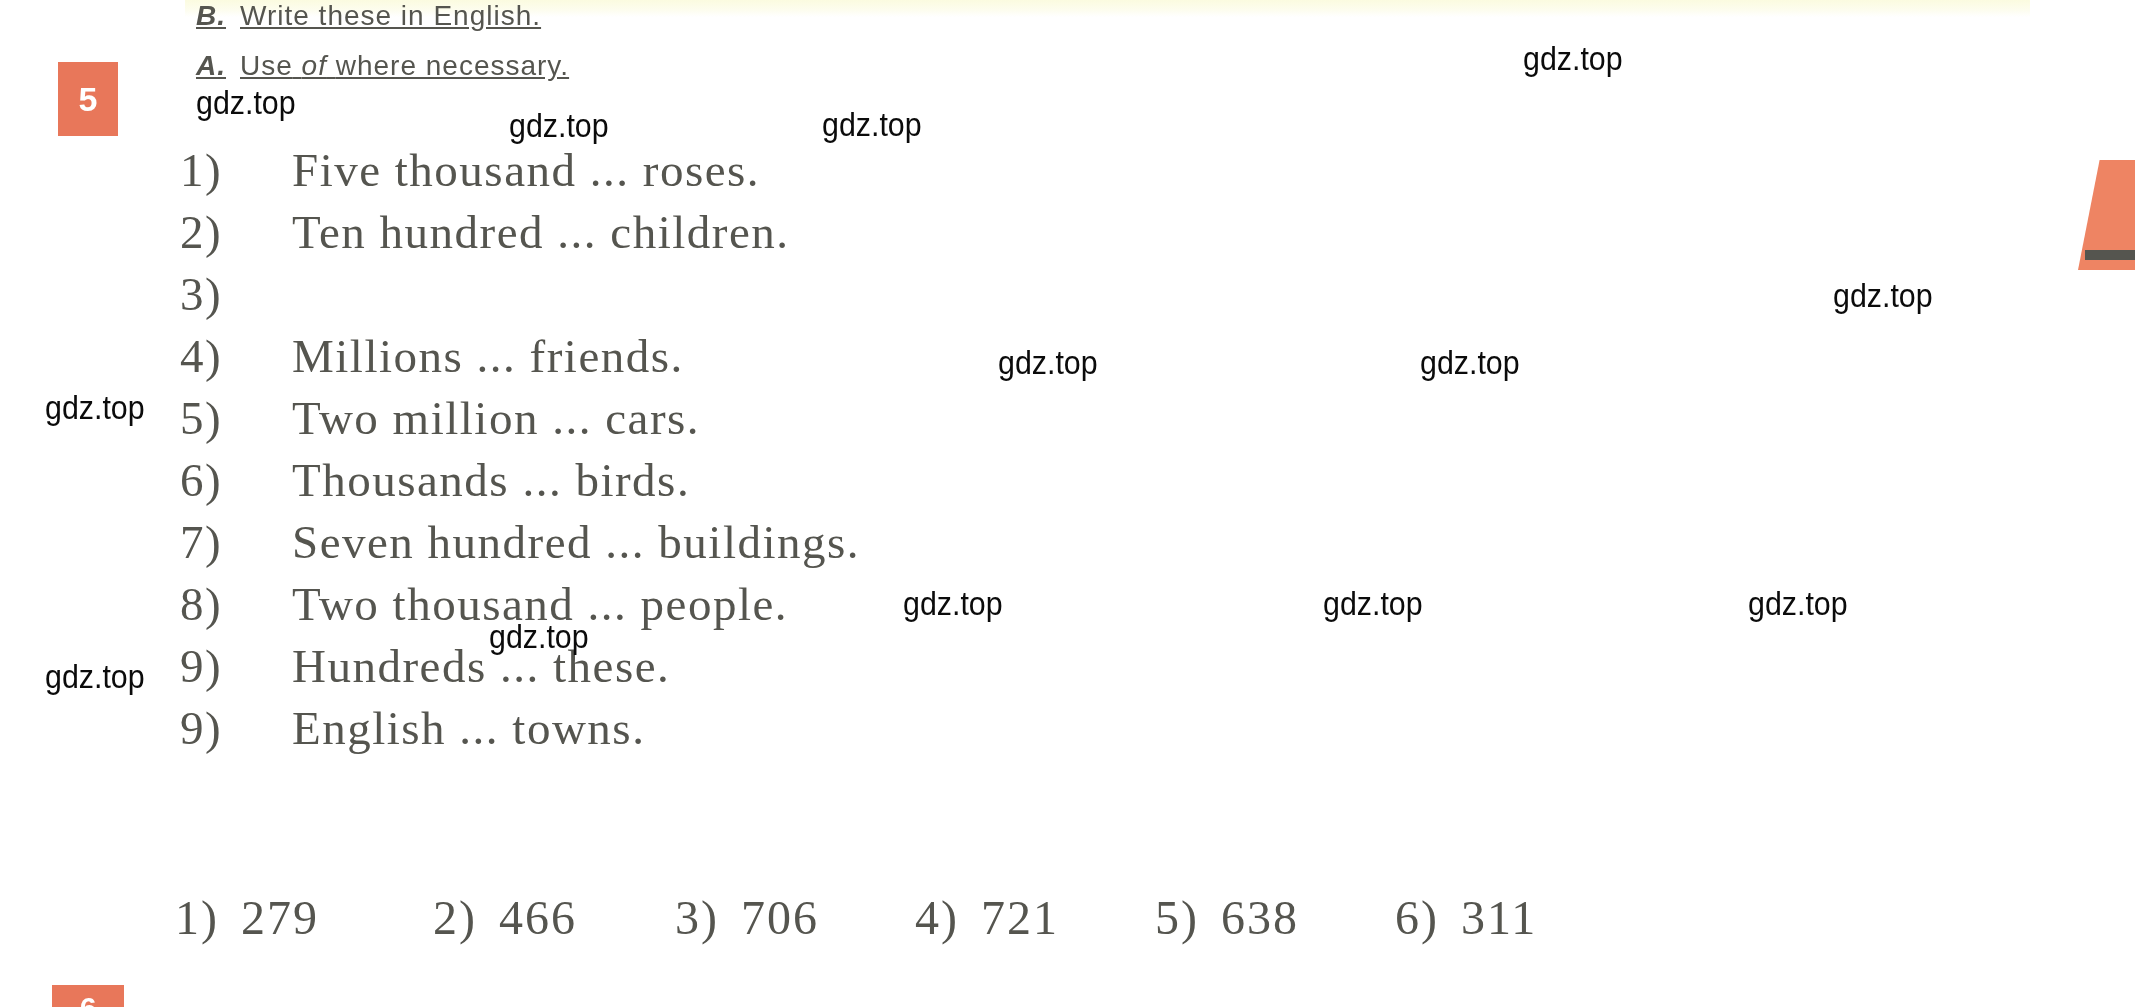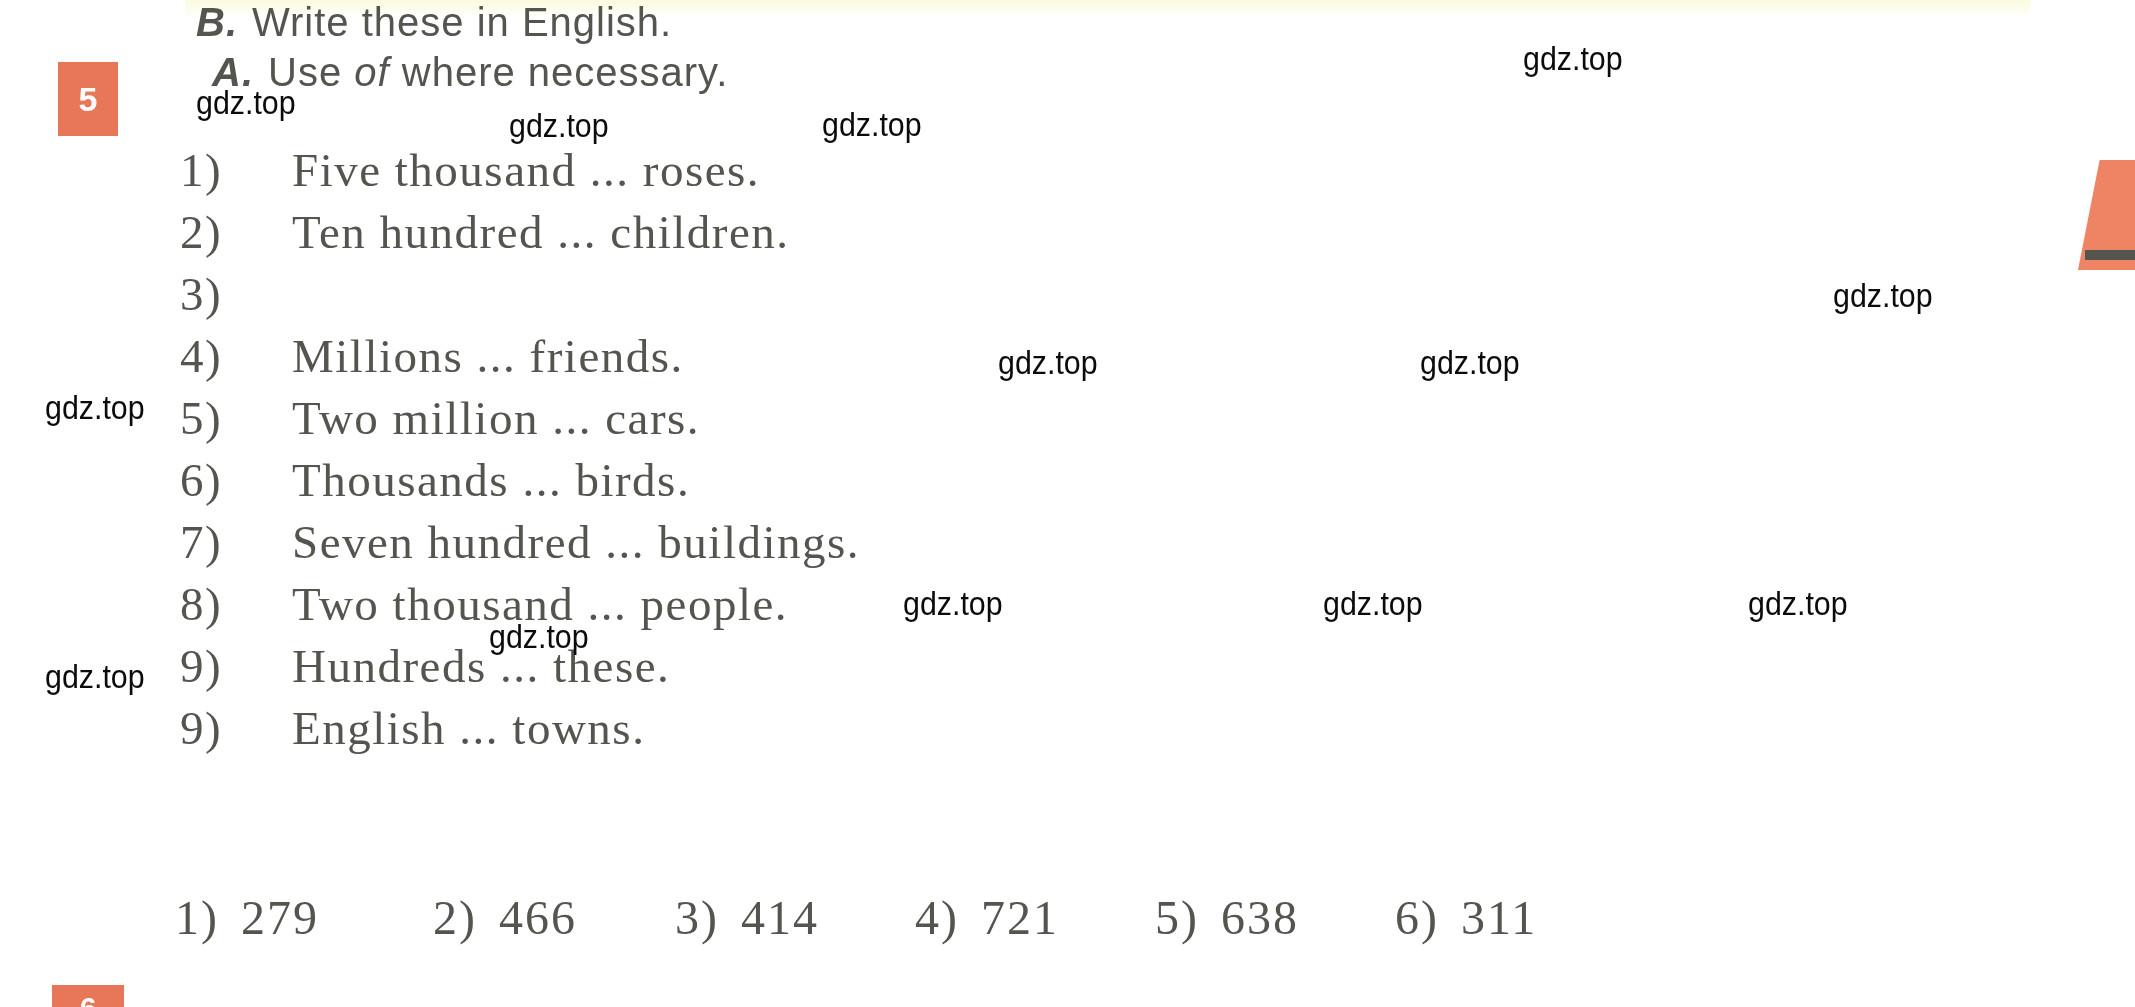--- a/index.html
+++ b/index.html
@@ -66,34 +66,35 @@
     top: 985px;
     width: 72px;
     height: 46px;
     font-size: 30px;
   }
 
   
   .section-head {
     position: absolute;
     font-family: "Liberation Sans", sans-serif;
-    font-size: 40px;
+    font-size: 28px;
     color: #55554f;
     white-space: nowrap;
     letter-spacing: 1px;
+    text-decoration: underline;
   }
   .section-head .marker {
     font-weight: bold;
     font-style: italic;
     margin-right: 14px;
   }
   .section-head .ital {
     font-style: italic;
   }
-  #head-a { left: 196px; top: 50px; margin-left: 16px; }
+  #head-a { left: 196px; top: 50px; }
   #head-b { left: 196px; top: 588px + 0px; }
 
   
   #list-a {
     position: absolute;
     left: 180px;
     top: 143px;
     margin: 0;
     padding: 0;
     list-style: none;
@@ -219,21 +220,21 @@
       <div class="cell">
         <span class="bn">1)</span>
         <span class="bv">279</span>
       </div>
       <div class="cell">
         <span class="bn">2)</span>
         <span class="bv">466</span>
       </div>
       <div class="cell">
         <span class="bn">3)</span>
-        <span class="bv">414</span>
+        <span class="bv">706</span>
       </div>
       <div class="cell">
         <span class="bn">4)</span>
         <span class="bv">721</span>
       </div>
       <div class="cell">
         <span class="bn">5)</span>
         <span class="bv">638</span>
       </div>
       <div class="cell">

